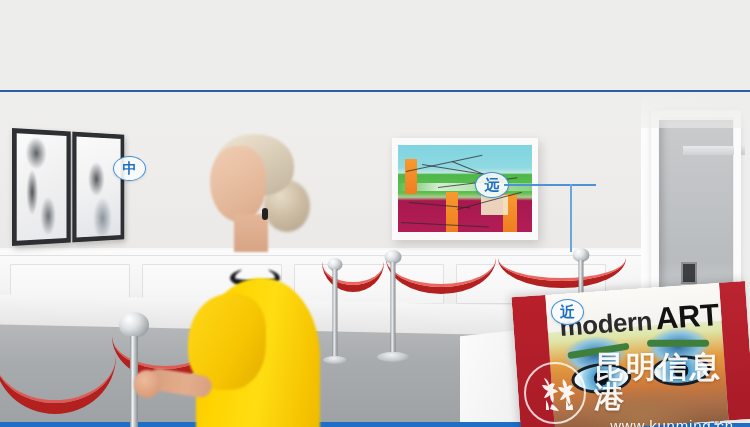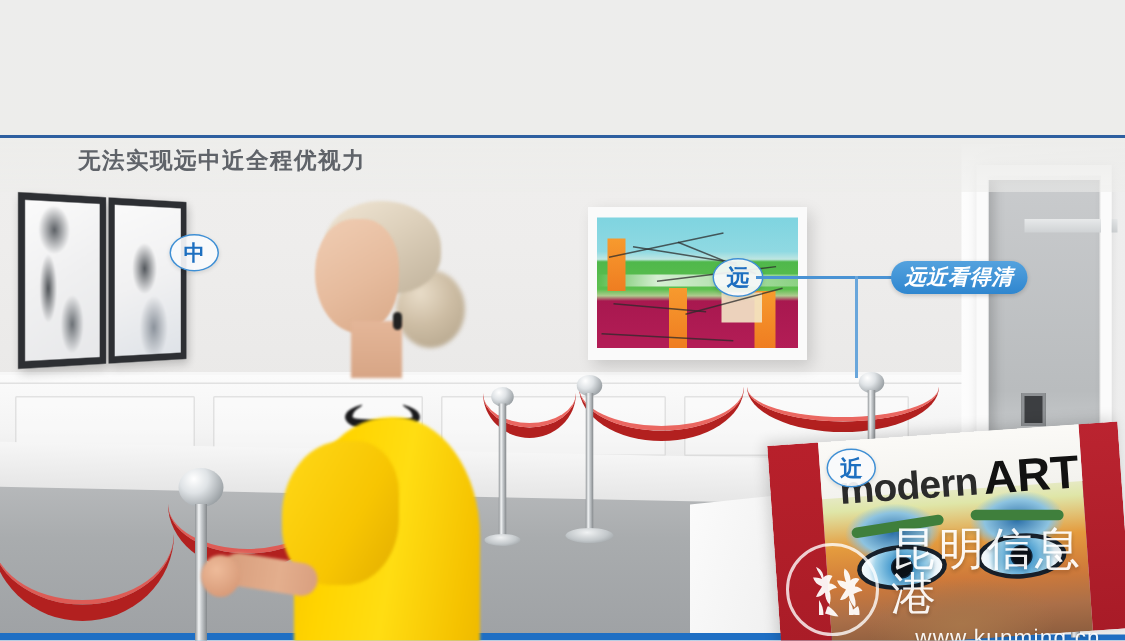--- a/index.html
+++ b/index.html
@@ -371,21 +371,21 @@
     opacity:0.93;
   }
   .wm-logo {
     width:62px; height:62px; border-radius:50%;
     border:2px solid rgba(255,255,255,0.85);
     position:relative; overflow:hidden; flex:0 0 auto;
   }
   .wm-logo svg { position:absolute; left:0; top:0; }
   .wm-text { display:flex; flex-direction:column; line-height:1; }
   .wm-cn {
-    font-size:30px; font-weight:400; color:#ffffff;
+    font-size:30px; font-weight:700; color:#ffffff;
     letter-spacing:2px;
     text-shadow:0 1px 3px rgba(0,0,0,0.28);
   }
   .wm-url {
     font-size:15px; color:#ffffff; letter-spacing:0.8px; margin-top:6px;
     text-align:center;
     text-shadow:0 1px 2px rgba(0,0,0,0.28);
   }
 </style>
 </head>
@@ -518,28 +518,26 @@
       <div class="mag-title">
         <span>modern</span><b>ART</b>
       </div>
     </div>
 
     <div class="top-wash"></div>
   </div>
 
   <div class="callout-h" style="left:504px; top:184px; width:92px;"></div>
   <div class="callout-v" style="left:570px; top:184px; height:68px;"></div>
-  <div class="pill">远近看得清</div>
 
   <div class="badge mid">中</div>
   <div class="badge far">远</div>
   <div class="badge near">近</div>
 
   <div class="hrule"></div>
-  <div class="subtitle">无法实现远中近全程优视力</div>
 
   <div class="watermark">
     <div class="wm-logo">
       <svg width="62" height="62" viewBox="0 0 62 62" aria-hidden="true">
         <g fill="#ffffff">
           <path d="M18 14c3 1 5 4 5 7 2-2 4-2 6-1-1 2-2 3-2 5 2 0 4 1 5 3-2 0-4 1-5 2 1 3 1 6 0 9-2-2-3-5-3-8-2 2-4 3-6 3 1-3 3-5 4-7-3-1-5-3-6-6 2 0 4 0 6 1-1-3-3-5-4-8z"></path>
           <path d="M37 15c3 2 4 5 4 8 2-2 4-2 6-1-1 2-3 3-3 5 2 0 4 1 5 3-2 0-4 1-6 2 1 3 2 6 1 9-2-2-4-5-4-8-2 2-3 3-6 3 1-3 3-5 4-7-3-1-5-3-6-6 2 0 4 0 6 1-1-3-2-6-1-9z"></path>
           <path d="M20 36c2 3 3 6 3 10h-3c0-3 0-7 0-10z"></path>
           <path d="M40 36c2 3 3 6 3 10h-3c0-3 0-7 0-10z"></path>
           <path d="M26 40c3 2 5 4 7 7-3 0-6-1-9-2 1-2 1-4 2-5z"></path>

